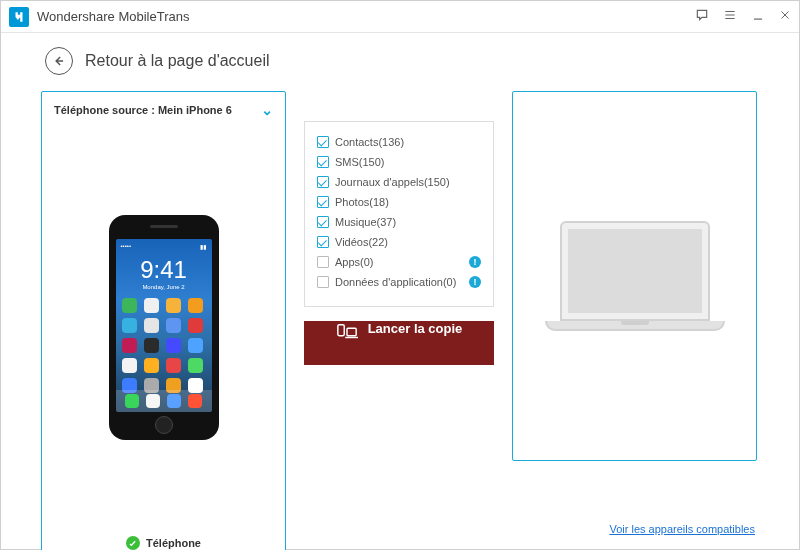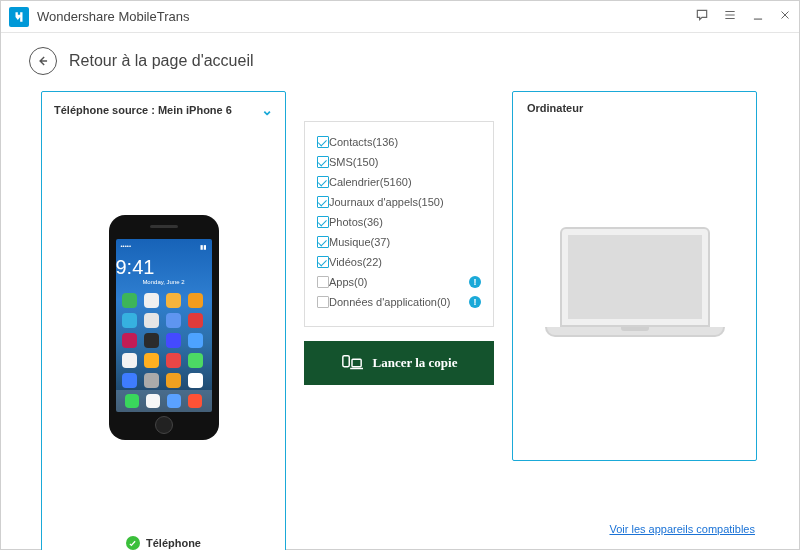--- a/index.html
+++ b/index.html
@@ -4,55 +4,55 @@
 <style>
   * { box-sizing: border-box; margin: 0; padding: 0; }
   body { font-family: Arial, sans-serif; font-size: 12px; color: #333; background: #fff; }
   .window { width: 800px; height: 550px; border: 1px solid #cfcfcf; position: relative; background: #fff; }
   .titlebar { display: flex; align-items: center; height: 32px; padding: 0 8px; border-bottom: 1px solid #e5e5e5; }
   .app-icon { width: 20px; height: 20px; background: #0099d8; border-radius: 2px; display: flex; align-items: center; justify-content: center; margin-right: 8px; }
   .app-icon svg { width: 14px; height: 14px; }
   .app-title { font-size: 13px; color: #444; flex: 1; }
   .winctrls { display: flex; gap: 14px; align-items: center; color: #666; }
   .winctrls span { cursor: pointer; }
-  .back-row { display: flex; align-items: center; gap: 12px; padding: 14px 40px 6px 28px; }
+  .back-row { display: flex; align-items: center; gap: 12px; padding: 14px 40px 6px 44px; }
   .back-btn { width: 28px; height: 28px; border: 1.5px solid #555; border-radius: 50%; display:flex; align-items:center; justify-content:center; cursor:pointer; }
   .back-btn svg { width: 14px; height: 14px; }
   .back-label { font-size: 16px; color: #444; }
   .content { display: flex; gap: 18px; padding: 10px 40px 0 40px; }
   .panel { border: 1.5px solid #1aa9d8; border-radius: 2px; background:#fff; }
   .panel-left { width: 245px; height: 480px; padding: 10px 12px; display:flex; flex-direction:column; }
   .panel-right { width: 245px; height: 370px; padding: 10px 14px; display:flex; flex-direction:column; }
   .src-header { display:flex; justify-content:space-between; align-items:center; font-weight:bold; font-size:11px; color:#333; }
   .chev { color:#1aa9d8; font-size: 14px; }
   .phone-area { flex:1; display:flex; align-items:center; justify-content:center; }
   .phone { width: 110px; height: 225px; background:#111; border-radius: 16px; padding: 24px 7px 28px 7px; position:relative; }
   .phone-screen { width:100%; height:100%; border-radius:2px; background: linear-gradient(180deg,#1763b8 0%, #2f7fd1 35%, #2d6fa8 60%, #1b3c5a 100%); position:relative; overflow:hidden; }
   .speaker { position:absolute; top:10px; left:50%; transform:translateX(-50%); width:28px; height:3px; background:#333; border-radius:2px; }
   .home { position:absolute; bottom:6px; left:50%; transform:translateX(-50%); width:18px; height:18px; border:1.5px solid #444; border-radius:50%; background:#222; }
   .status-row { display:flex; justify-content:space-between; padding:4px 5px; font-size:6px; color:#fff; }
-  .clock { text-align:left; color:#fff; font-size:20px; font-weight:200; margin-top:2px; }
+  .clock { text-align:center; color:#fff; font-size:24px; font-weight:200; margin-top:2px; }
   .date { text-align:center; color:#fff; font-size:6px; }
   .icon-grid { display:grid; grid-template-columns: repeat(4, 1fr); gap:5px; padding:8px 6px 0 6px; }
   .app-tile { width:15px; height:15px; border-radius:4px; }
   .dock { position:absolute; bottom:0; left:0; right:0; height:22px; background: rgba(255,255,255,0.18); display:flex; justify-content:space-around; align-items:center; padding:0 6px; }
   .dock .app-tile { width:14px; height:14px; }
   .connected { display:flex; align-items:center; justify-content:center; gap:6px; font-weight:bold; font-size:11px; color:#333; padding-bottom:10px; }
   .check-circ { width:14px; height:14px; background:#3bbf3b; border-radius:50%; display:flex; align-items:center; justify-content:center; }
   .check-circ svg { width:9px; height:9px; }
   .mid { width: 190px; display:flex; flex-direction:column; gap:14px; margin-top:30px; }
   .select-box { border: 1px solid #ddd; padding: 10px 12px 14px 12px; }
   .select-title { text-align:center; font-weight:bold; font-size:11px; margin-bottom:10px; color:#333; line-height:1.3; }
-  .item-row { display:flex; align-items:center; gap:0; font-size:11px; color:#555; padding: 4px 0; }
+  .item-row { display:flex; align-items:center; gap:6px; font-size:11px; color:#555; padding: 4px 0; }
   .cb { width:12px; height:12px; border:1.2px solid #bbb; border-radius:1px; display:flex; align-items:center; justify-content:center; flex-shrink:0; }
   .cb.checked { border-color:#1aa9d8; background:#fff; }
   .cb.checked::after { content:""; width:7px; height:4px; border-left:1.6px solid #1aa9d8; border-bottom:1.6px solid #1aa9d8; transform: rotate(-45deg) translate(0px,-1px); }
   .item-label { flex:1; }
   .info-ic { width:12px; height:12px; background:#1aa9d8; color:#fff; border-radius:50%; font-size:9px; display:flex; align-items:center; justify-content:center; font-weight:bold; }
-  .launch-btn { background:#14532d; color:#fff; border:none; height:44px; display:flex; align-items:center; justify-content:center; gap:10px; font-size:13px; font-weight:bold; cursor:pointer;font-family:Liberation Serif, serif; }
+  .launch-btn { background:#7f1d1d; color:#fff; border:none; height:44px; display:flex; justify-content:center; gap:10px; font-size:13px; font-weight:bold; cursor:pointer; }
   .launch-btn svg { width:22px; height:22px; }
   .dest-title { font-weight:bold; font-size:11px; color:#333; }
   .laptop-area { flex:1; display:flex; align-items:center; justify-content:center; }
   .laptop { width: 180px; position:relative; }
   .lap-screen { width: 150px; height: 100px; border: 2px solid #d2d2d2; border-radius: 6px 6px 0 0; margin: 0 auto; background:#f0f0f0; position:relative; }
   .lap-inner { position:absolute; top:6px; left:6px; right:6px; bottom:6px; background:#dcdcdc; }
   .lap-base  { width: 180px; height: 10px; background:#e2e2e2; border:2px solid #d2d2d2; border-top:none; border-radius: 0 0 10px 10px; margin:0 auto; position:relative; }
   .lap-notch { position:absolute; top:0; left:50%; transform:translateX(-50%); width:28px; height:4px; background:#cfcfcf; border-radius:0 0 3px 3px; }
   .footer-link { position:absolute; bottom:14px; right:44px; font-size:11px; color:#1a72d6; text-decoration: underline; cursor:pointer; }
 </style>
@@ -168,29 +168,25 @@
             <div class="item-row">
               <span class="cb checked"></span>
               <span class="item-label">Contacts(136)</span>
             </div>
             <div class="item-row">
               <span class="cb checked"></span>
               <span class="item-label">SMS(150)</span>
             </div>
             <div class="item-row">
               <span class="cb checked"></span>
-              <span class="item-label">Calendrier(5160)</span>
-            </div>
-            <div class="item-row">
-              <span class="cb checked"></span>
               <span class="item-label">Journaux d'appels(150)</span>
             </div>
             <div class="item-row">
               <span class="cb checked"></span>
-              <span class="item-label">Photos(36)</span>
+              <span class="item-label">Photos(18)</span>
             </div>
             <div class="item-row">
               <span class="cb checked"></span>
               <span class="item-label">Musique(37)</span>
             </div>
             <div class="item-row">
               <span class="cb checked"></span>
               <span class="item-label">Vidéos(22)</span>
             </div>
             <div class="item-row">
@@ -209,21 +205,20 @@
         <svg viewBox="0 0 24 24">
           <rect x="2" y="4" width="7" height="12" rx="1.5" fill="none" stroke="#fff" stroke-width="1.6"></rect>
           <rect x="12" y="8" width="10" height="8" rx="1" fill="none" stroke="#fff" stroke-width="1.6"></rect>
           <line x1="10" y1="18" x2="24" y2="18" stroke="#fff" stroke-width="1.6"></line>
         </svg>
         <span>Lancer la copie</span>
       </button>
     </div>
 
     <div class="panel panel-right">
-      <div class="dest-title">Ordinateur</div>
       <div class="laptop-area">
         <div class="laptop">
           <div class="lap-screen">
               <div class="lap-inner"></div>
             </div>
           <div class="lap-base">
               <div class="lap-notch"></div>
             </div>
         </div>
       </div>

